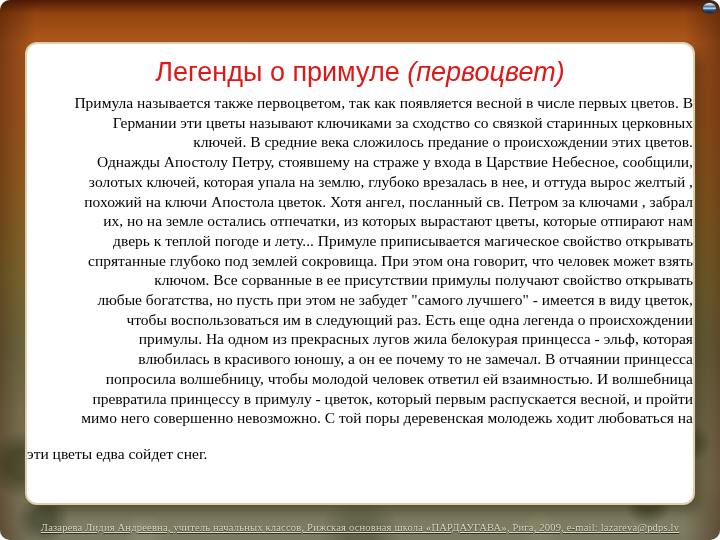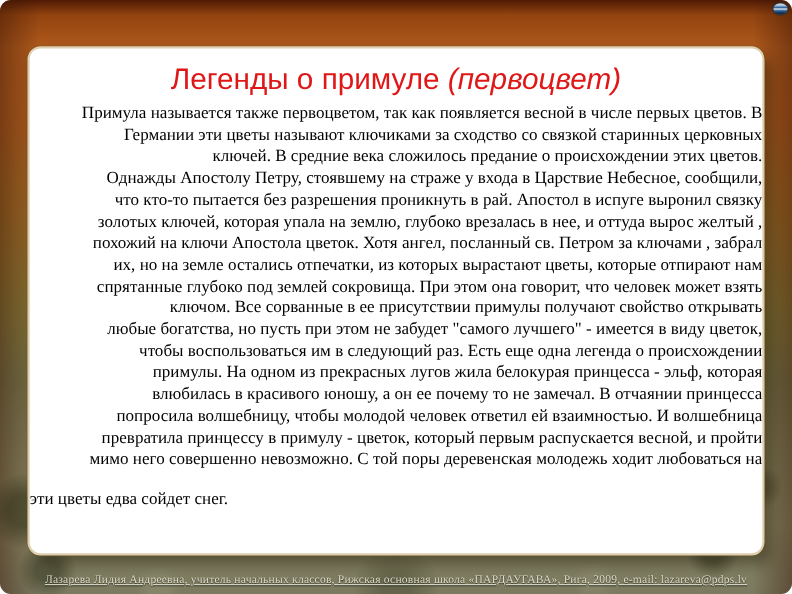--- a/index.html
+++ b/index.html
@@ -97,24 +97,24 @@
   <div class="globe-icon"></div>
 
   <div class="panel">
     <div class="title"><span>Легенды о примуле </span><span class="paren">(первоцвет)</span></div>
 
     <div class="body-lines">
         <div>Примула называется также первоцветом, так как появляется весной в числе первых цветов. В</div>
         <div>Германии эти цветы называют ключиками за сходство со связкой старинных церковных</div>
         <div>ключей. В средние века сложилось предание о происхождении этих цветов.</div>
         <div>Однажды Апостолу Петру, стоявшему на страже у входа в Царствие Небесное, сообщили,</div>
-        <div>что кто-то пытается без разрешения проникнуть в рай. Апостол в испуге выронил связку</div>
         <div>золотых ключей, которая упала на землю, глубоко врезалась в нее, и оттуда вырос желтый ,</div>
         <div>похожий на ключи Апостола цветок. Хотя ангел, посланный св. Петром за ключами , забрал</div>
         <div>их, но на земле остались отпечатки, из которых вырастают цветы, которые отпирают нам</div>
+        <div>дверь к теплой погоде и лету... Примуле приписывается магическое свойство открывать</div>
         <div>спрятанные глубоко под землей сокровища. При этом она говорит, что человек может взять</div>
         <div>ключом. Все сорванные в ее присутствии примулы получают свойство открывать</div>
         <div>любые богатства, но пусть при этом не забудет "самого лучшего" - имеется в виду цветок,</div>
         <div>чтобы воспользоваться им в следующий раз. Есть еще одна легенда о происхождении</div>
         <div>примулы. На одном из прекрасных лугов жила белокурая принцесса - эльф, которая</div>
         <div>влюбилась в красивого юношу, а он ее почему то не замечал. В отчаянии принцесса</div>
         <div>попросила волшебницу, чтобы молодой человек ответил ей взаимностью. И волшебница</div>
         <div>превратила принцессу в примулу - цветок, который первым распускается весной, и пройти</div>
         <div>мимо него совершенно невозможно. С той поры деревенская молодежь ходит любоваться на</div>
       </div>

